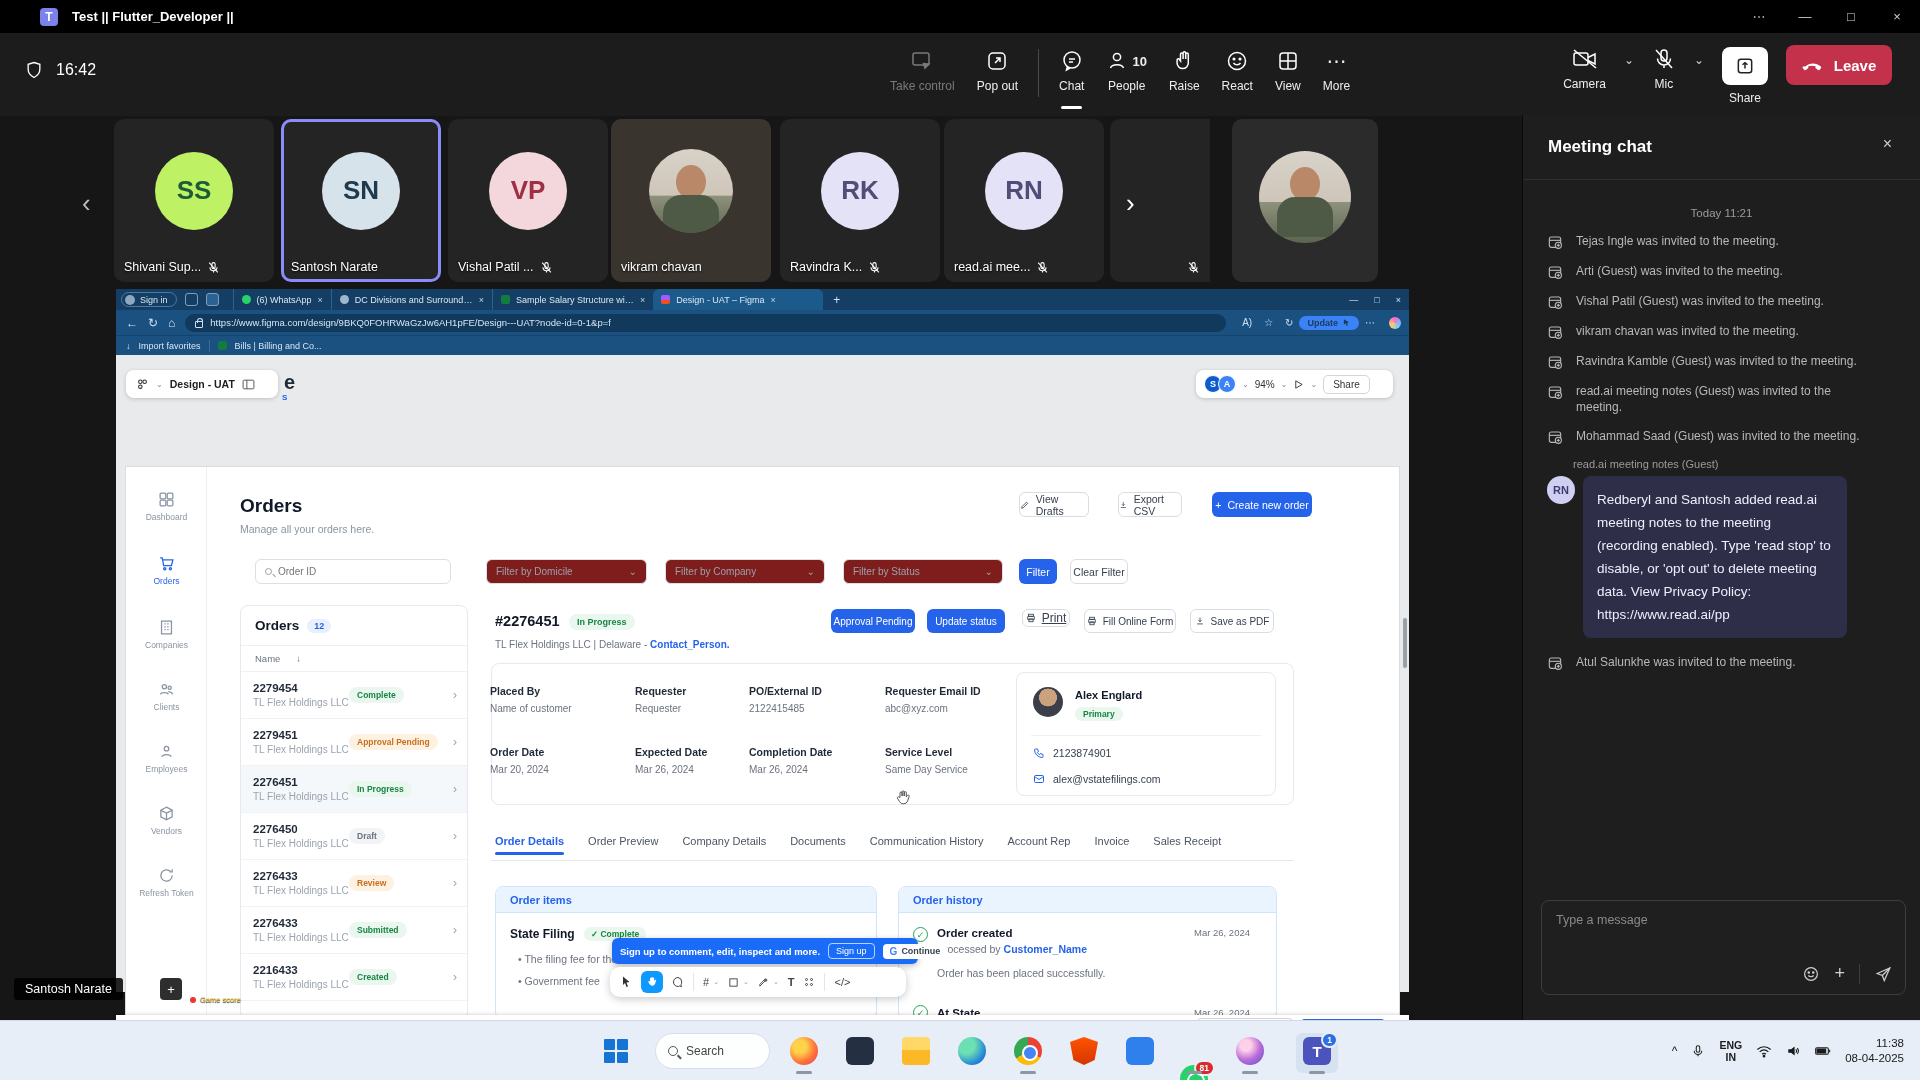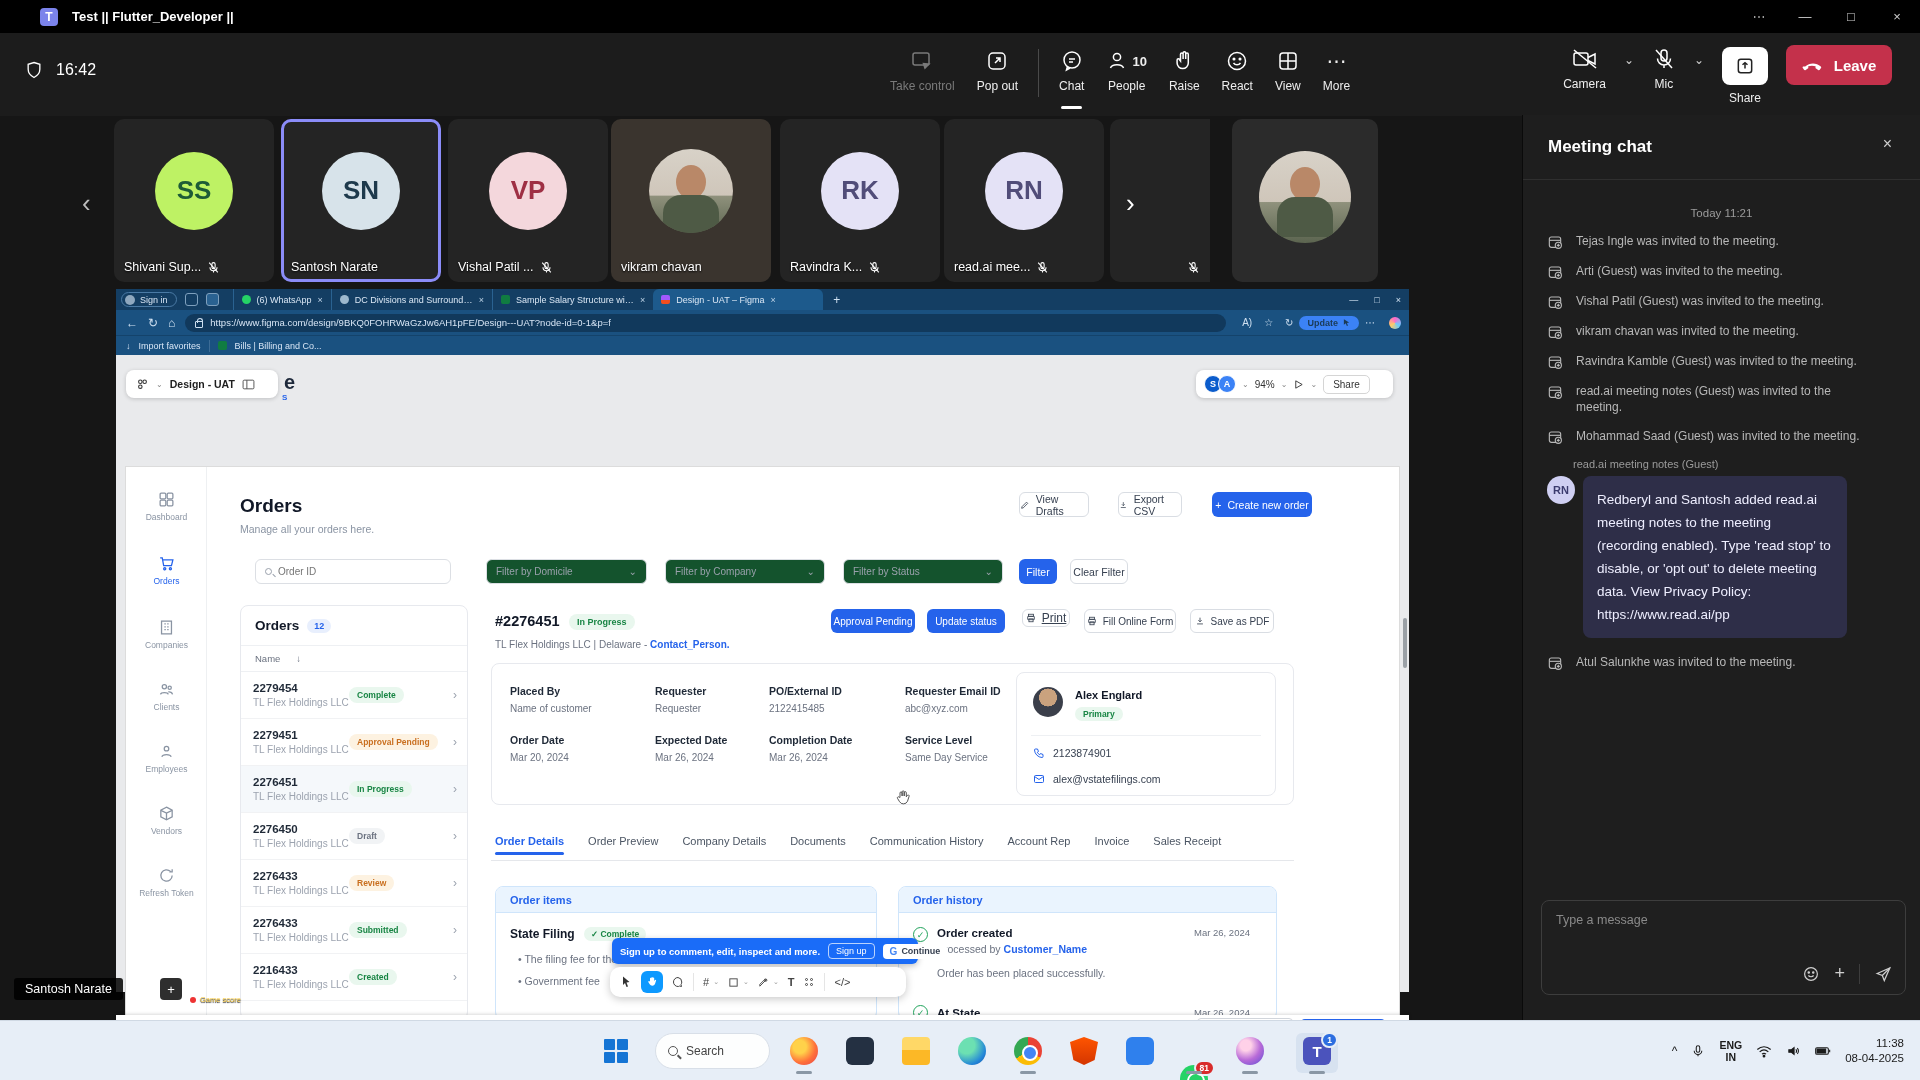--- a/index.html
+++ b/index.html
@@ -88,21 +88,21 @@
   .a-nav { position:absolute; left:0; width:81px; display:flex; flex-direction:column; align-items:center; gap:4px; color:#8a94a3; }
   .a-nav .nl { font-size:8.5px; text-align:center; }
   .a-nav.active { color:#2563eb; }
   .a-title { position:absolute; left:114px; top:28px; font-size:19px; font-weight:bold; color:#111827; }
   .a-sub { position:absolute; left:114px; top:56px; font-size:10.5px; color:#8a94a3; }
   .a-btn { position:absolute; height:25px; border-radius:6px; display:flex; align-items:center; justify-content:center; gap:6px; font-size:10.5px; }
   .a-btn.ghost { border:1px solid #d9dde3; color:#374151; background:#fff; }
   .a-btn.blue { background:#2563eb; color:#fff; }
   .a-input { position:absolute; height:25px; border:1px solid #dcdfe4; border-radius:6px; display:flex; align-items:center; gap:6px; padding:0 9px; font-size:10px; color:#9aa1ac; background:#fff; }
   .a-input input { border:none; outline:none; font-size:10px; color:#6b7280; width:100%; font-family:"Liberation Sans",sans-serif; }
-  .a-select { position:absolute; height:25px; border:1px solid #dcdfe4; border-radius:6px; display:flex; align-items:center; justify-content:space-between; padding:0 9px; font-size:10px; color:#9aa1ac; background:#14532d; }
+  .a-select { position:absolute; height:25px; border:1px solid #dcdfe4; border-radius:6px; display:flex; align-items:center; justify-content:space-between; padding:0 9px; font-size:10px; color:#9aa1ac; background:#7f1d1d; }
   .lens { width:7px; height:7px; border:1.3px solid #9aa1ac; border-radius:50%; position:relative; flex:none; }
   .lens::after { content:""; position:absolute; left:6px; top:6px; width:4px; height:1.3px; background:#9aa1ac; transform:rotate(45deg); }
 
   .list-card { position:absolute; left:114px; top:138px; width:228px; height:415px; border:1px solid #e7e9ee; border-radius:8px; background:#fff; overflow:hidden; }
   .lc-head { display:flex; align-items:center; gap:8px; padding:12px 14px; }
   .lc-title { font-size:13.5px; font-weight:bold; color:#111827; }
   .lc-badge { background:#e8effd; color:#2563eb; font-size:9px; font-weight:bold; border-radius:9px; padding:2px 7px; }
   .lc-col { display:flex; align-items:center; gap:16px; padding:7px 14px; font-size:9.5px; color:#6b7280; border-top:1px solid #eef0f3; border-bottom:1px solid #eef0f3; }
   .o-row { position:relative; display:flex; align-items:center; height:47px; border-bottom:1px solid #f1f2f4; padding:0 12px; }
   .o-row.selected { background:#f5f8fb; }
@@ -112,21 +112,21 @@
   .o-badge.green { color:#188544; background:#e9f7ee; }
   .o-badge.orange { color:#c96f1f; background:#fdf2e1; }
   .o-badge.gray { color:#6b7280; background:#f1f3f5; }
   .o-chev { position:absolute; right:10px; color:#9ca3af; font-size:12px; }
 
   .d-orderno { position:absolute; left:369px; top:146px; font-size:14.5px; font-weight:bold; color:#111827; }
   .d-status { position:absolute; left:443px; top:147px; font-size:9px; font-weight:bold; color:#188544; background:#e9f7ee; border-radius:9px; padding:3px 8px; }
   .d-subline { position:absolute; left:369px; top:172px; font-size:10px; color:#6b7280; }
   .d-subline a { color:#2563eb; text-decoration:none; font-weight:bold; }
   .info-card { position:absolute; left:365px; top:196px; width:803px; height:142px; border:1px solid #e7e9ee; border-radius:8px; }
-  .fields { position:absolute; left:384px; top:218px; display:grid; grid-template-columns:145px 114px 136px 160px; row-gap:20px; }
+  .fields { position:absolute; left:364px; top:218px; display:grid; grid-template-columns:145px 114px 136px 160px; row-gap:32px; }
   .fl { font-size:10.5px; font-weight:bold; color:#1f2937; }
   .fv { font-size:10px; color:#6b7280; margin-top:6px; }
   .contact-card { position:absolute; left:890px; top:205px; width:260px; height:124px; border:1px solid #e7e9ee; border-radius:8px; background:#fff; }
   .cc-av { position:absolute; left:16px; top:14px; width:30px; height:30px; border-radius:50%; background:radial-gradient(circle at 50% 35%, #caa27e 0 36%, #3b3f4a 37% 100%); }
   .cc-name { position:absolute; left:58px; top:16px; font-size:11px; font-weight:bold; color:#111827; }
   .cc-badge { position:absolute; left:58px; top:34px; font-size:8.5px; font-weight:bold; color:#188544; background:#e9f7ee; border-radius:8px; padding:2px 8px; }
   .cc-div { position:absolute; left:14px; right:14px; top:62px; height:1px; background:#eef0f3; }
   .cc-row { position:absolute; left:16px; display:flex; align-items:center; gap:8px; font-size:10.5px; color:#374151; }
 
   .d-tabs { position:absolute; left:369px; top:368px; display:flex; gap:24px; }

